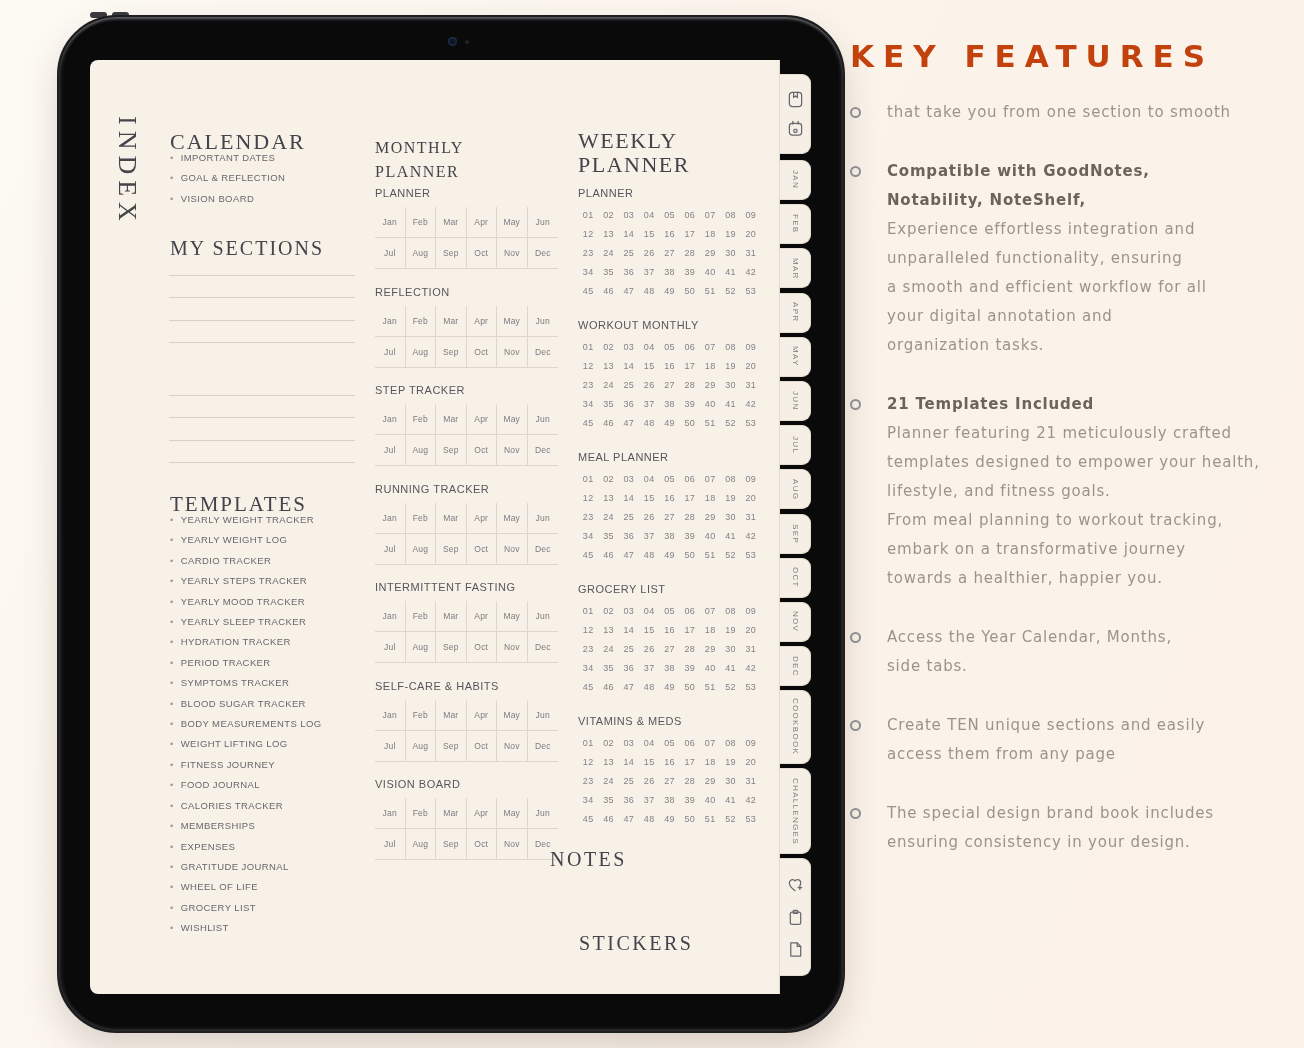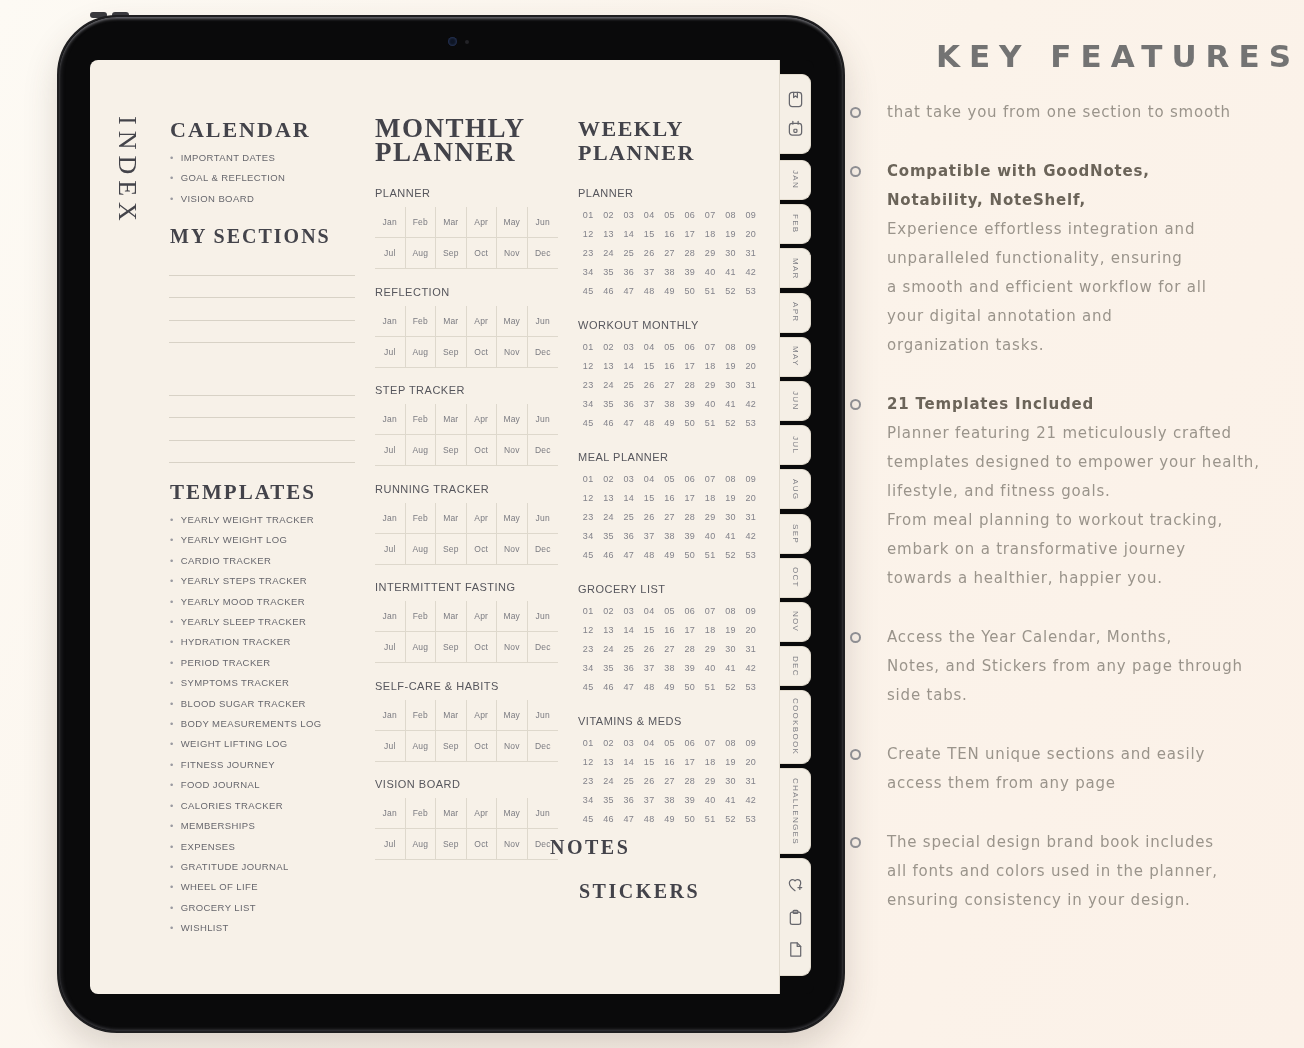--- a/index.html
+++ b/index.html
@@ -27,32 +27,32 @@
   .camera { position:absolute; left:389px; top:20px; width:9px; height:9px; border-radius:50%;
             background:#0e1524; box-shadow: inset 0 0 2px 1px #273455; }
   .camera-dot { position:absolute; left:406px; top:23px; width:4px; height:4px; border-radius:50%; background:#232327; }
 
   
   .screen { position:absolute; left:31px; top:43px; width:724px; height:934px;
             background:#0a0a0b; border-radius:8px; overflow:hidden; }
   .page { position:absolute; left:0; top:0; width:690px; height:934px;
           background:#f7f1e8; border-right:1px solid #e0d9cc; }
 
-  .serif { font-family:"Liberation Serif","DejaVu Serif",serif; font-weight:700; color:#43434a; }
+  .serif { font-family:"Liberation Serif","DejaVu Serif",serif; font-weight:400; color:#43434a;margin-top:12px; }
 
   .index-label { position:absolute; left:22px; top:56px; writing-mode:vertical-rl;
                  font-family:"Liberation Serif",serif; font-size:26px; letter-spacing:6px; color:#44444a; }
 
   .h-cal      { position:absolute; left:80px;  top:57px;  font-size:22px; letter-spacing:2px; }
   .h-mysec    { position:absolute; left:80px;  top:165px; font-size:20px; letter-spacing:2px; }
   .h-tmpl     { position:absolute; left:80px;  top:420px; font-size:21px; letter-spacing:2px; }
-  .h-monthly  { position:absolute; left:285px; top:56px;  font-size:27px; letter-spacing:1.5px; line-height:24px; }
+  .h-monthly  { position:absolute; left:285px; top:64px;  font-size:16px; letter-spacing:1.5px; line-height:24px; }
   .h-weekly   { position:absolute; left:488px; top:57px;  font-size:22px; letter-spacing:1.5px; line-height:24px; }
   .h-notes    { position:absolute; left:460px; top:776px; font-size:20px; letter-spacing:2.5px; }
-  .h-stickers { position:absolute; left:489px; top:820px; font-size:20px; letter-spacing:2.5px; }
+  .h-stickers { position:absolute; left:489px; top:860px; font-size:20px; letter-spacing:2.5px; }
 
   .dotlist { position:absolute; list-style:none; }
   .dotlist li { font-size:9.5px; line-height:20.4px; letter-spacing:.4px; color:#67676d; white-space:nowrap; cursor:pointer; }
   .dotlist li::before { content:"•"; color:#9a9aa0; margin-right:7px; }
   #calendar-items { left:80px; top:88px; }
   #template-items { left:80px; top:450px; }
 
   #section-lines { position:absolute; left:79px; top:193px; width:186px; }
   .line-group { margin-bottom:30px; }
   .sec-line { height:22.5px; border-bottom:1px solid #d8d2c6; cursor:pointer; }
@@ -83,21 +83,21 @@
   .tab { display:flex; align-items:center; justify-content:center; cursor:pointer; }
   .month-tab { height:40px; }
   .tab span { writing-mode:vertical-rl; font-size:8px; letter-spacing:1.3px; color:#7f7f85; }
   .tab-cookbook  { top:630px; height:74px; }
   .tab-challenges{ top:708px; height:86px; }
   .tabicon { width:17px; height:17px; flex:none; cursor:pointer; }
   .tabicon path, .tabicon rect, .tabicon line { fill:none; stroke:#67676d; stroke-width:1.3; stroke-linejoin:round; stroke-linecap:round; }
 
   
   .features { position:absolute; left:850px; top:38px; width:450px; font-family:"DejaVu Sans",sans-serif; }
-  .features h1 { font-size:31px; font-weight:700; letter-spacing:9px; color:#737373; text-align:right; margin-bottom:24px; white-space:nowrap; }
+  .features h1 { font-size:31px; font-weight:700; letter-spacing:9px; color:#c2410c; text-align:left; margin-bottom:24px; white-space:nowrap; }
   .feat { display:grid; grid-template-columns:37px 1fr; margin-bottom:30px; }
   .fbullet { width:11px; height:11px; border:2px solid #8e8e92; border-radius:50%; margin-top:9px; }
   .ftitle { font-size:15px; font-weight:700; line-height:29px; letter-spacing:.8px; color:#6b6459; white-space:nowrap; }
   .fbody  { font-size:15px; font-weight:400; line-height:29px; letter-spacing:.8px; color:#9a948b; white-space:nowrap; }
 </style>
 </head>
 <body>
 
 <div class="canvas">
 
@@ -691,34 +691,32 @@
             <div class="fbody">lifestyle, and fitness goals.</div>
             <div class="fbody">From meal planning to workout tracking,</div>
             <div class="fbody">embark on a transformative journey</div>
             <div class="fbody">towards a healthier, happier you.</div>
           </div>
         </div>
         <div class="feat">
           <span class="fbullet"></span>
           <div class="flines">
             <div class="fbody">Access the Year Calendar, Months,</div>
-            <div class="fbody">Notes, and Stickers from any page through</div>
             <div class="fbody">side tabs.</div>
           </div>
         </div>
         <div class="feat">
           <span class="fbullet"></span>
           <div class="flines">
             <div class="fbody">Create TEN unique sections and easily</div>
             <div class="fbody">access them from any page</div>
           </div>
         </div>
         <div class="feat">
           <span class="fbullet"></span>
           <div class="flines">
             <div class="fbody">The special design brand book includes</div>
-            <div class="fbody">all fonts and colors used in the planner,</div>
             <div class="fbody">ensuring consistency in your design.</div>
           </div>
         </div>
       </div>
   </div>
 </div>
 
 </body></html>

